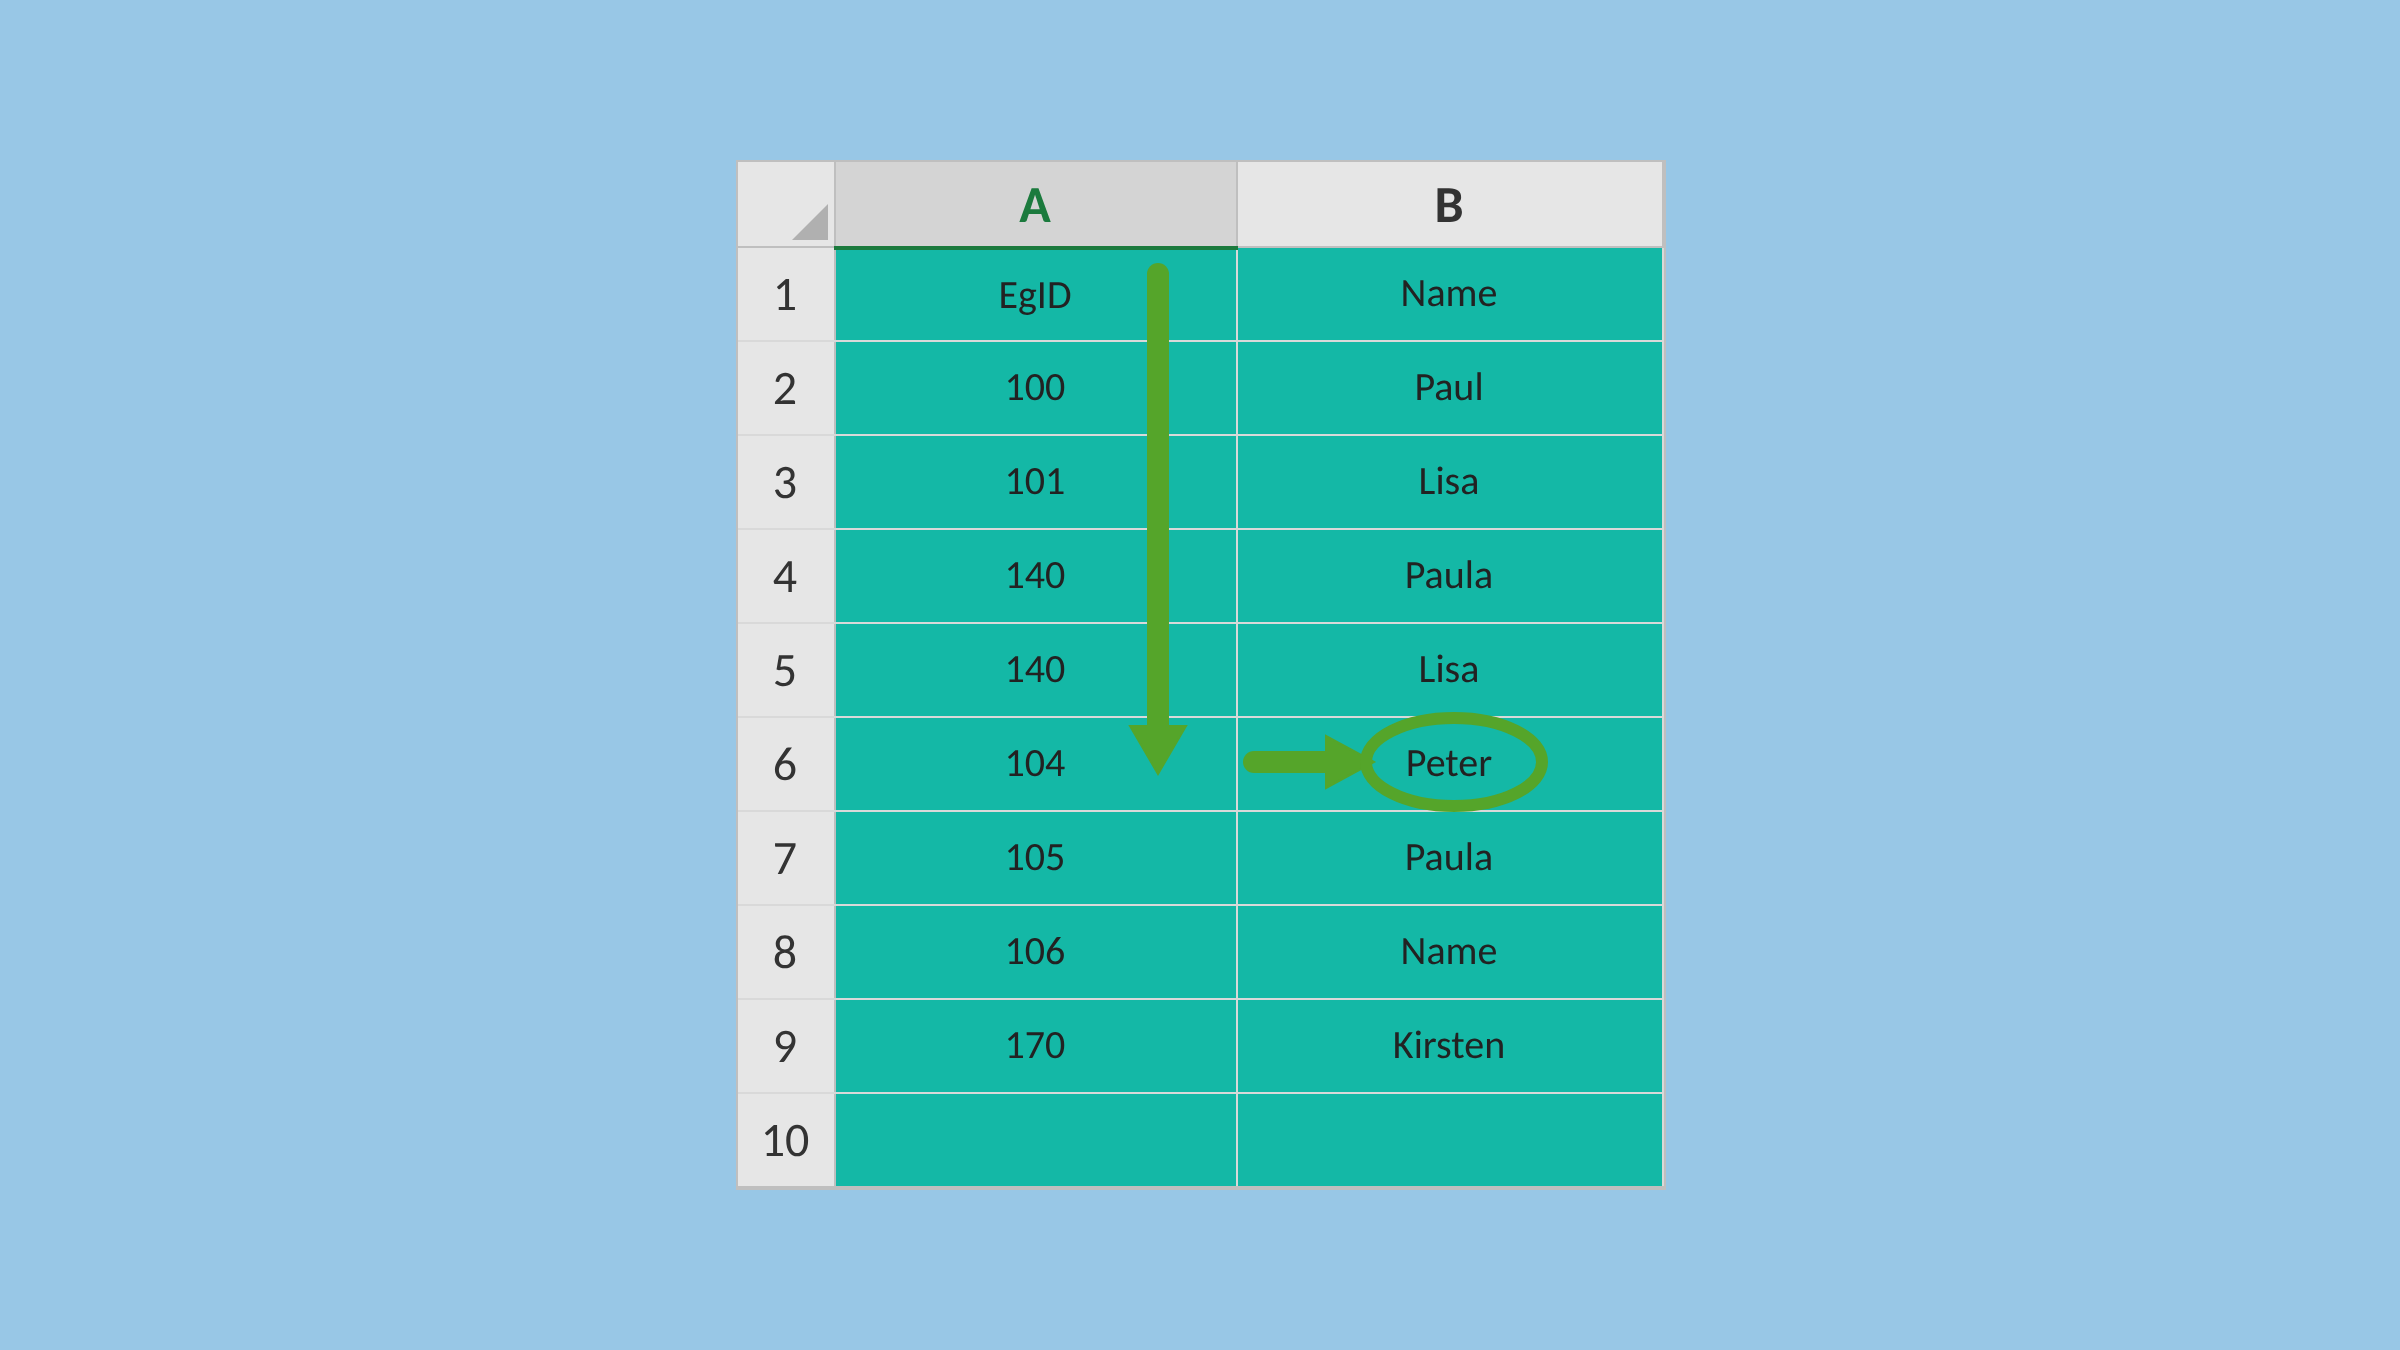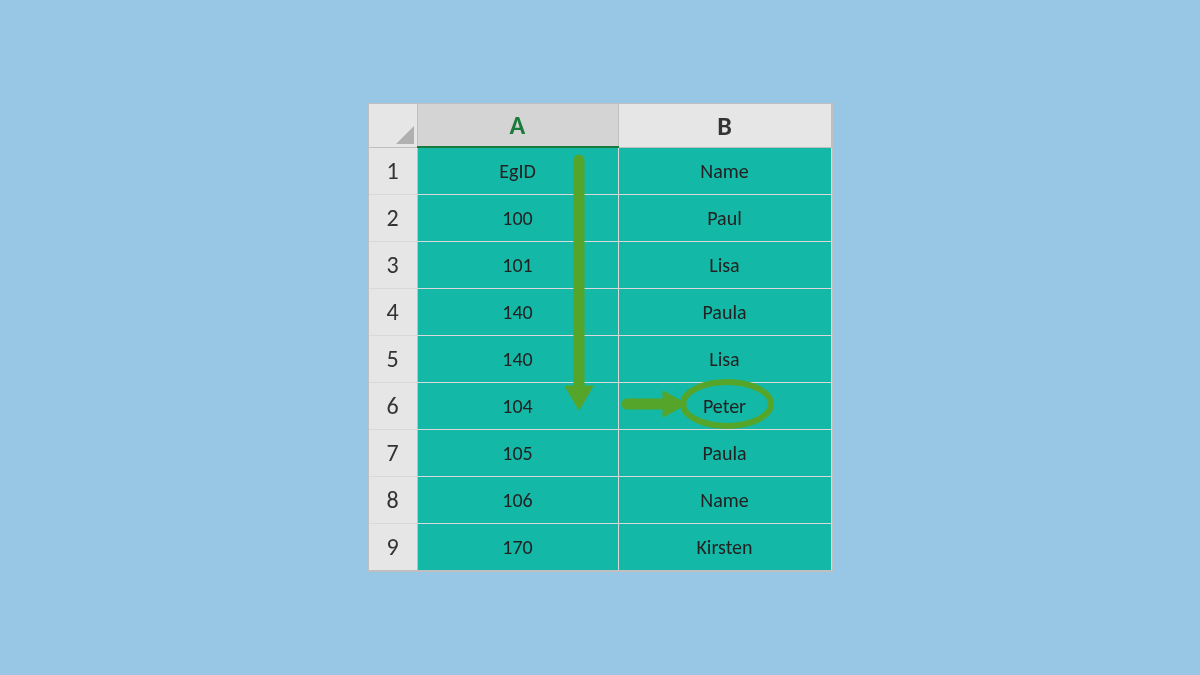--- a/index.html
+++ b/index.html
@@ -74,20 +74,25 @@
       <tr class="rowh">
             <td class="rowhdr">8</td>
             <td class="cell colA">106</td>
             <td class="cell colB">Name</td>
           </tr>
       <tr class="rowh">
             <td class="rowhdr">9</td>
             <td class="cell colA">170</td>
             <td class="cell colB">Kirsten</td>
           </tr>
+      <tr class="rowh">
+            <td class="rowhdr">10</td>
+            <td class="cell colA"></td>
+            <td class="cell colB"></td>
+          </tr>
     </tbody>
       </table>
 
     <svg class="overlay" width="462" height="514">
 
       <g stroke="#55a52a" fill="#55a52a">
         <line x1="210" y1="56" x2="210" y2="288" stroke-width="11" stroke-linecap="round"></line>
         <polygon points="210,306 196,282 224,282"></polygon>
       </g>
 

